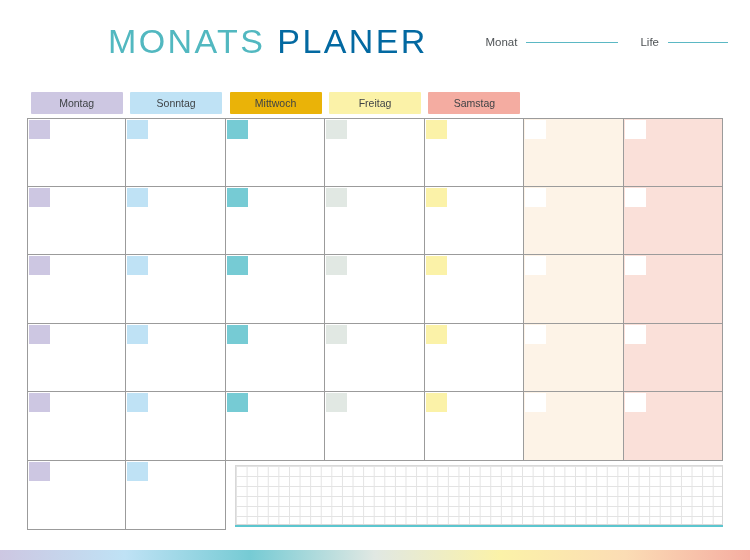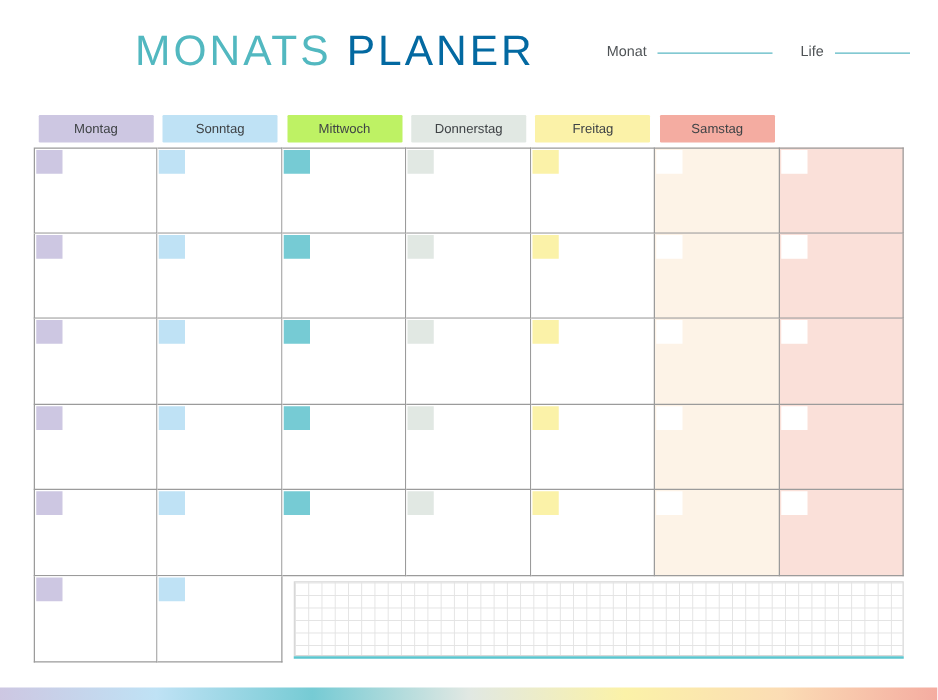--- a/index.html
+++ b/index.html
@@ -210,24 +210,21 @@
 </div>
 
 <div id="dayheader">
     <div class="daycol-head">
       <div class="pill" style="background: rgb(205, 199, 226);">Montag</div>
     </div>
     <div class="daycol-head">
       <div class="pill" style="background: rgb(191, 226, 245);">Sonntag</div>
     </div>
     <div class="daycol-head">
-      <div class="pill" style="background: #bef264;">Mittwoch</div>
-    </div>
-    <div class="daycol-head">
-      <div class="pill" style="background: rgb(225, 232, 227);">Donnerstag</div>
+      <div class="pill" style="background: #eab308;">Mittwoch</div>
     </div>
     <div class="daycol-head">
       <div class="pill" style="background: rgb(251, 242, 168);">Freitag</div>
     </div>
     <div class="daycol-head">
       <div class="pill" style="background: rgb(244, 172, 161);">Samstag</div>
     </div>
   </div>
 
 <div id="calendar">

